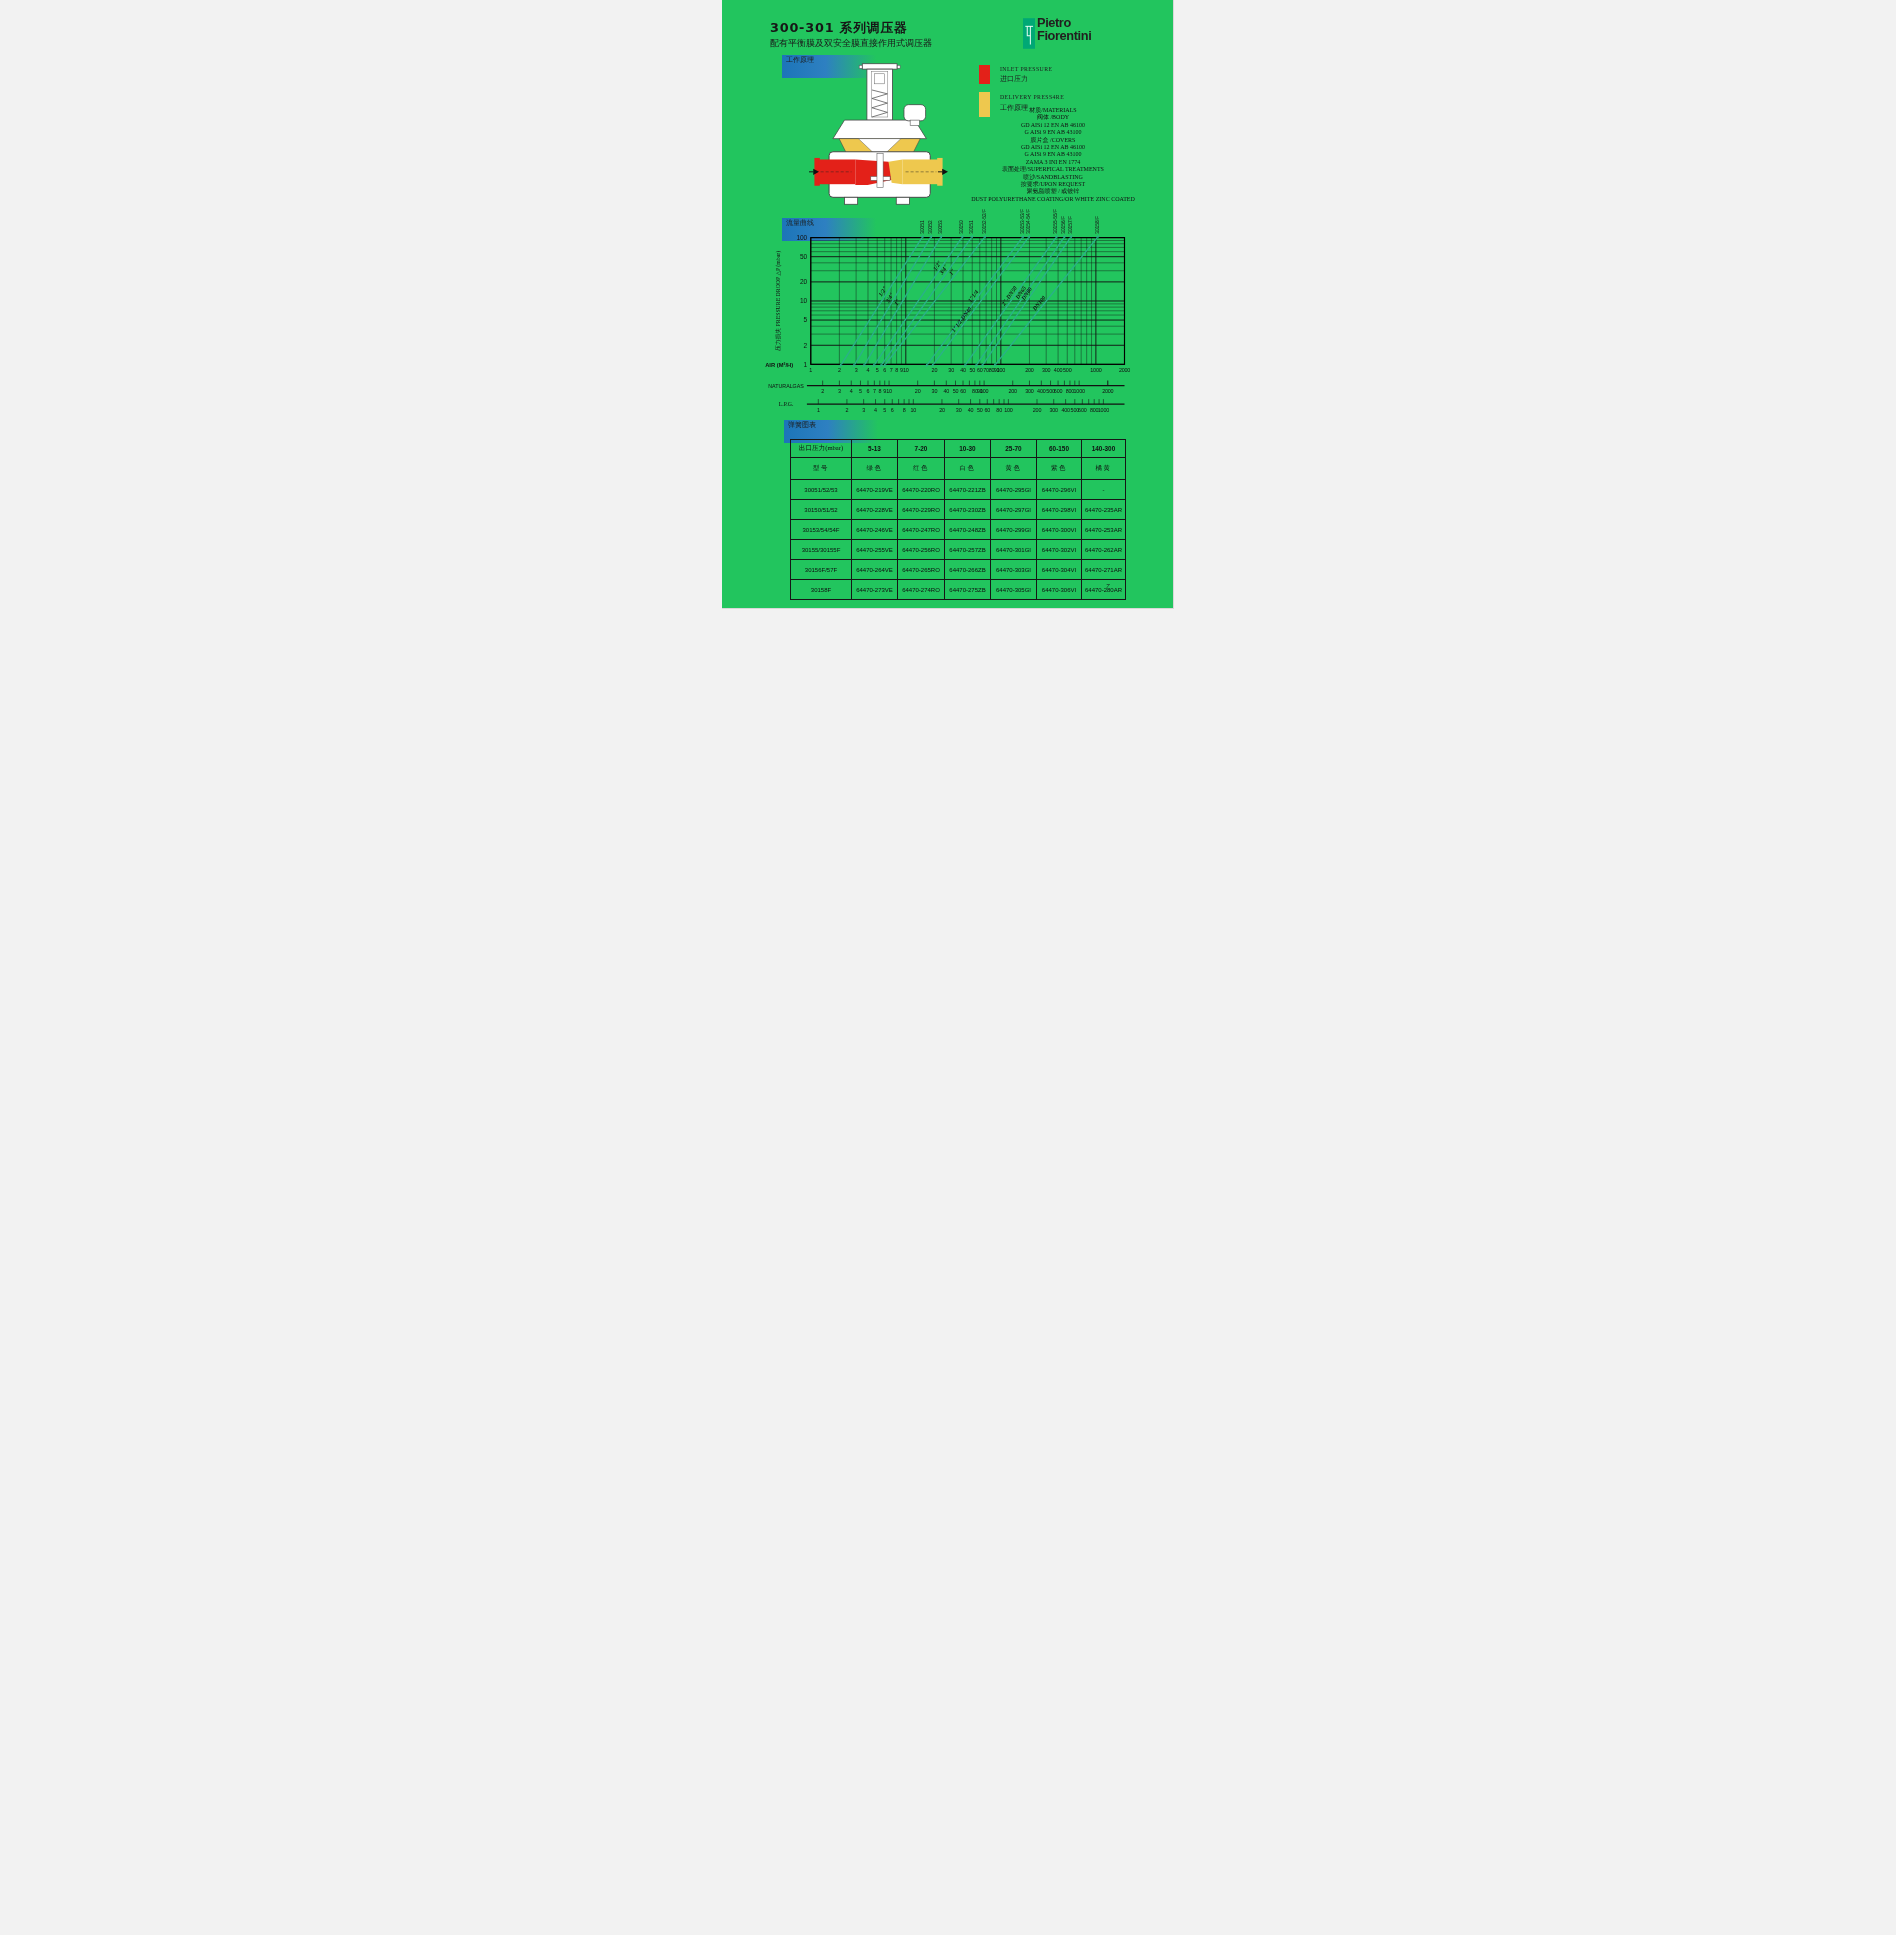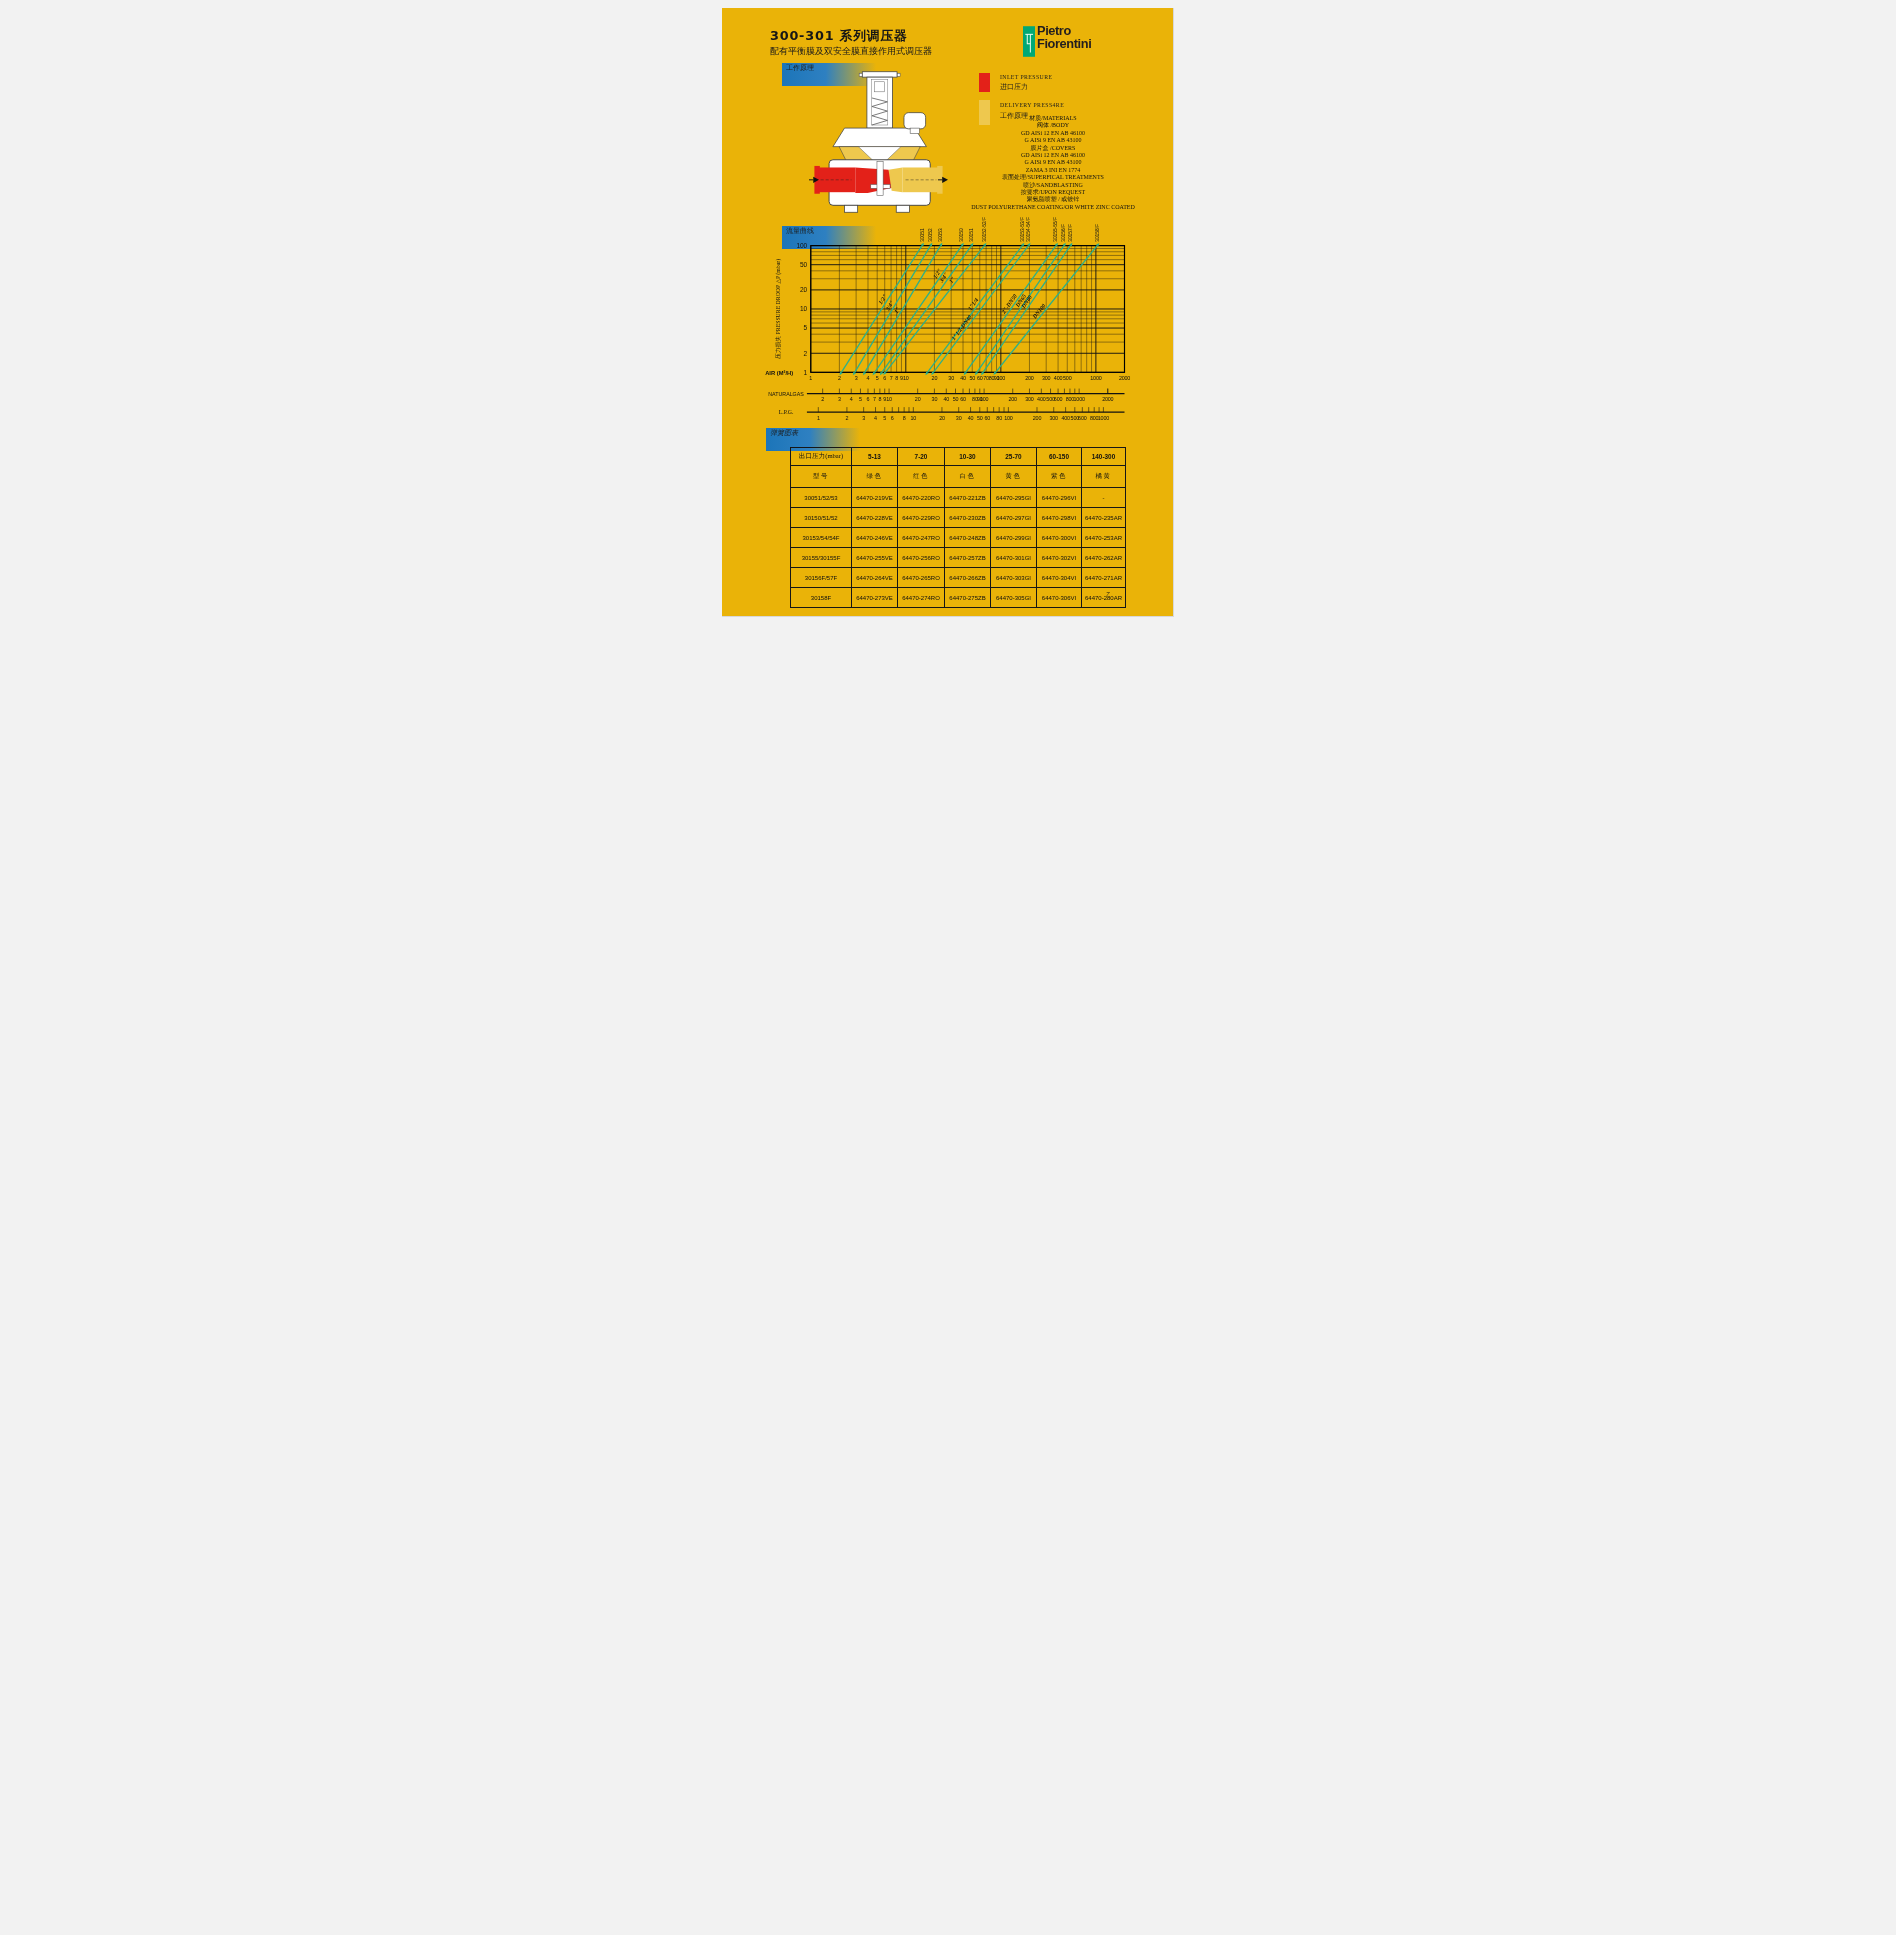--- a/index.html
+++ b/index.html
@@ -1,36 +1,36 @@
 <!DOCTYPE html>
 <html style="font-size:6.2px"><head>
 <meta charset="utf-8">
 <style>
   html,body{margin:0;padding:0;background:#f2f2f2;}
-  .page{position:relative;width:451px;height:608px;background:#eab308;margin:8px auto;
+  .page{position:relative;width:451px;height:608px;background:#22c55e;margin:0 auto;
         font-family:"Liberation Serif",serif;color:#111;overflow:hidden;
         border-right:0.4px solid #d8d8d8;border-bottom:0.4px solid #d8d8d8;}
   .abs{position:absolute;}
 
   
   .title{left:48px;top:20px;font-family:"DejaVu Sans",sans-serif;font-weight:700;
          font-size:12.8px;letter-spacing:0.8px;color:#161616;}
   .subtitle{left:48px;top:37px;font-family:Liberation Mono, monospace;font-weight:500;
             font-size:9px;color:#1a1a1a;}
   .logo-box{left:301px;top:18px;width:12px;height:31px;}
   .logo-text{left:315px;top:15.5px;font-family:"Liberation Sans",sans-serif;font-weight:700;
              font-size:12.8px;line-height:13.6px;color:#221e1f;letter-spacing:-0.4px;}
 
   
   .sec-bar{width:93px;height:23px;background:linear-gradient(90deg,#1c75b9 0%,#2e80c1 45%,rgba(255,255,255,0) 97%);
            font-size:7px;line-height:10.5px;padding-left:3.9px;color:#1d1d1d;
            font-family:"Liberation Serif",serif;}
   .bar-principle{left:60px;top:55px;}
   .bar-flow{left:60px;top:218px;}
-  .bar-spring{left:44px;top:420px;font-style:italic;}
+  .bar-spring{left:62px;top:420px;}
 
   
   .sw{width:11.2px;}
   .leg-en{font-family:"Liberation Serif",serif;font-size:5.8px;letter-spacing:0.4px;color:#1c1c1c;}
   .leg-cn{font-family:"Liberation Serif",serif;font-size:7px;color:#1c1c1c;text-align:center;}
 
   
   #materials{left:215px;top:107px;width:232px;text-align:center;}
   .mat-line{font-size:6px;line-height:7.4px;color:#121212;white-space:nowrap;}
 

